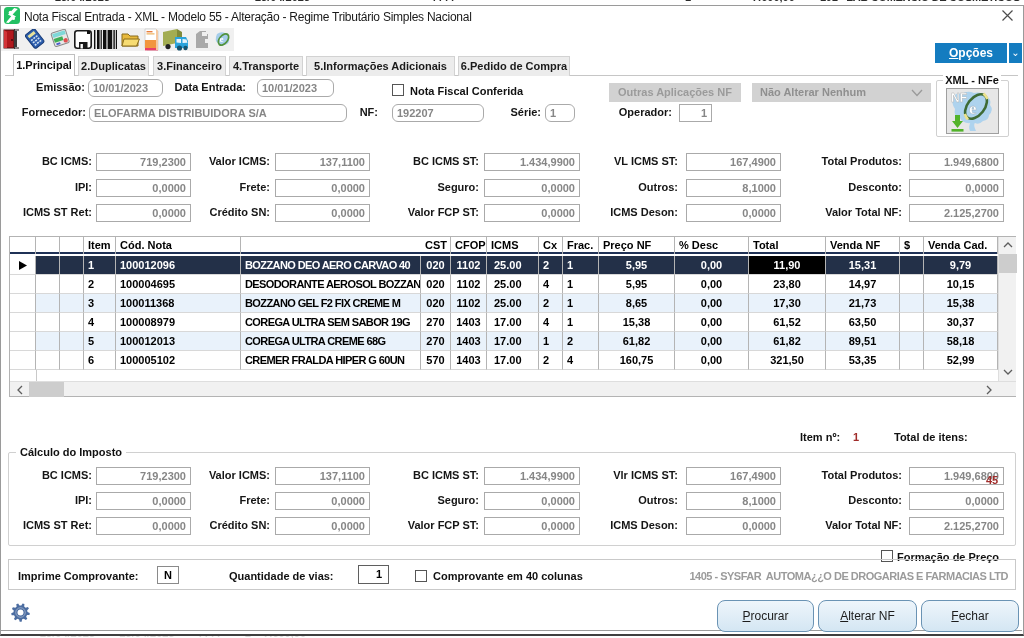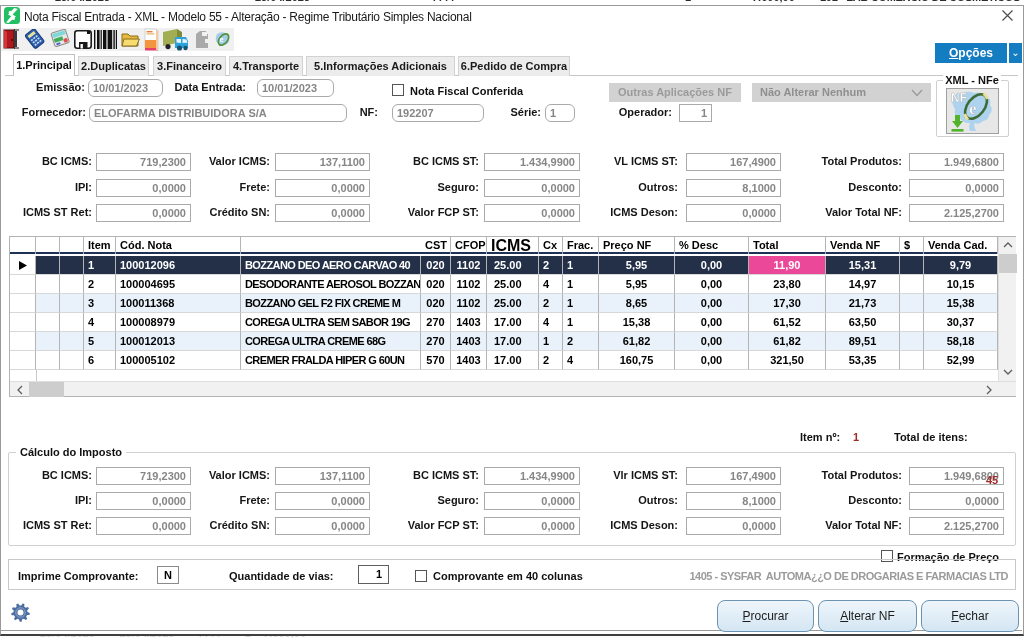--- a/index.html
+++ b/index.html
@@ -153,21 +153,21 @@
 
 <div class="a" style="left:9px;top:236px;width:1007px;height:161px;border:1px solid #b3b3b3;background:#fff;">
 <div class="a" style="left:0;top:0;width:988px;height:17px;border-bottom:2px solid #1f3156;">
 <div class="a" style="left:0px;top:0;width:26px;height:17px;border-right:1px solid #b4b4b4;font-weight:bold;font-size:11px;line-height:17px;padding-left:4px;color:#000;overflow:hidden;"></div>
 <div class="a" style="left:26px;top:0;width:24px;height:17px;border-right:1px solid #b4b4b4;font-weight:bold;font-size:11px;line-height:17px;padding-left:4px;color:#000;overflow:hidden;"></div>
 <div class="a" style="left:50px;top:0;width:24px;height:17px;border-right:1px solid #b4b4b4;font-weight:bold;font-size:11px;line-height:17px;padding-left:4px;color:#000;overflow:hidden;"></div>
 <div class="a" style="left:74px;top:0;width:32px;height:17px;border-right:1px solid #b4b4b4;font-weight:bold;font-size:11px;line-height:17px;padding-left:4px;color:#000;overflow:hidden;">Item</div>
 <div class="a" style="left:106px;top:0;width:125px;height:17px;border-right:1px solid #b4b4b4;font-weight:bold;font-size:11px;line-height:17px;padding-left:4px;color:#000;overflow:hidden;">Cód. Nota</div>
 <div class="a" style="left:411px;top:0;width:30px;height:17px;border-right:1px solid #b4b4b4;font-weight:bold;font-size:11px;line-height:17px;padding-left:4px;color:#000;overflow:hidden;">CST</div>
 <div class="a" style="left:441px;top:0;width:36px;height:17px;border-right:1px solid #b4b4b4;font-weight:bold;font-size:11px;line-height:17px;padding-left:4px;color:#000;overflow:hidden;">CFOP</div>
-<div class="a" style="left:477px;top:0;width:52px;height:17px;border-right:1px solid #b4b4b4;font-weight:bold;font-size:16px;line-height:17px;padding-left:4px;color:#000;overflow:hidden;">ICMS</div>
+<div class="a" style="left:477px;top:0;width:52px;height:17px;border-right:1px solid #b4b4b4;font-weight:bold;font-size:11px;line-height:17px;padding-left:4px;color:#000;overflow:hidden;">ICMS</div>
 <div class="a" style="left:529px;top:0;width:24px;height:17px;border-right:1px solid #b4b4b4;font-weight:bold;font-size:11px;line-height:17px;padding-left:4px;color:#000;overflow:hidden;">Cx</div>
 <div class="a" style="left:553px;top:0;width:36px;height:17px;border-right:1px solid #b4b4b4;font-weight:bold;font-size:11px;line-height:17px;padding-left:4px;color:#000;overflow:hidden;">Frac.</div>
 <div class="a" style="left:589px;top:0;width:76px;height:17px;border-right:1px solid #b4b4b4;font-weight:bold;font-size:11px;line-height:17px;padding-left:4px;color:#000;overflow:hidden;">Preço NF</div>
 <div class="a" style="left:665px;top:0;width:74px;height:17px;border-right:1px solid #b4b4b4;font-weight:bold;font-size:11px;line-height:17px;padding-left:4px;color:#000;overflow:hidden;">% Desc</div>
 <div class="a" style="left:739px;top:0;width:77px;height:17px;border-right:1px solid #b4b4b4;font-weight:bold;font-size:11px;line-height:17px;padding-left:4px;color:#000;overflow:hidden;">Total</div>
 <div class="a" style="left:816px;top:0;width:74px;height:17px;border-right:1px solid #b4b4b4;font-weight:bold;font-size:11px;line-height:17px;padding-left:4px;color:#000;overflow:hidden;">Venda NF</div>
 <div class="a" style="left:890px;top:0;width:24px;height:17px;border-right:1px solid #b4b4b4;font-weight:bold;font-size:11px;line-height:17px;padding-left:4px;color:#000;overflow:hidden;">$</div>
 <div class="a" style="left:914px;top:0;width:74px;height:17px;border-right:1px solid #b4b4b4;font-weight:bold;font-size:11px;line-height:17px;padding-left:4px;color:#000;overflow:hidden;">Venda Cad.</div>
 </div>
 <div class="a" style="left:0;top:19px;width:988px;height:19px;">
@@ -181,21 +181,21 @@
 <div class="a" style="left:74px;top:0;width:32px;height:19px;border-right:1px solid #b4b4b4;border-bottom:1px solid #d8d8d8;background:#233048;color:#fff;font-weight:bold;font-size:11px;line-height:18px;text-align:left;padding-left:4px;overflow:hidden;white-space:nowrap;">1</div>
 <div class="a" style="left:106px;top:0;width:125px;height:19px;border-right:1px solid #b4b4b4;border-bottom:1px solid #d8d8d8;background:#233048;color:#fff;font-weight:bold;font-size:11px;line-height:18px;text-align:left;padding-left:4px;overflow:hidden;white-space:nowrap;">100012096</div>
 <div class="a" style="left:231px;top:0;width:180px;height:19px;border-right:1px solid #b4b4b4;border-bottom:1px solid #d8d8d8;background:#233048;color:#fff;font-weight:bold;font-size:11px;line-height:18px;text-align:left;padding-left:4px;letter-spacing:-0.6px;overflow:hidden;white-space:nowrap;">BOZZANO DEO AERO CARVAO 40</div>
 <div class="a" style="left:411px;top:0;width:30px;height:19px;border-right:1px solid #b4b4b4;border-bottom:1px solid #d8d8d8;background:#233048;color:#fff;font-weight:bold;font-size:11px;line-height:18px;text-align:center;padding:0 1px;overflow:hidden;white-space:nowrap;">020</div>
 <div class="a" style="left:441px;top:0;width:36px;height:19px;border-right:1px solid #b4b4b4;border-bottom:1px solid #d8d8d8;background:#233048;color:#fff;font-weight:bold;font-size:11px;line-height:18px;text-align:center;padding:0 1px;overflow:hidden;white-space:nowrap;">1102</div>
 <div class="a" style="left:477px;top:0;width:52px;height:19px;border-right:1px solid #b4b4b4;border-bottom:1px solid #d8d8d8;background:#233048;color:#fff;font-weight:bold;font-size:11px;line-height:18px;text-align:left;padding-left:7px;overflow:hidden;white-space:nowrap;">25.00</div>
 <div class="a" style="left:529px;top:0;width:24px;height:19px;border-right:1px solid #b4b4b4;border-bottom:1px solid #d8d8d8;background:#233048;color:#fff;font-weight:bold;font-size:11px;line-height:18px;text-align:left;padding-left:4px;overflow:hidden;white-space:nowrap;">2</div>
 <div class="a" style="left:553px;top:0;width:36px;height:19px;border-right:1px solid #b4b4b4;border-bottom:1px solid #d8d8d8;background:#233048;color:#fff;font-weight:bold;font-size:11px;line-height:18px;text-align:left;padding-left:4px;overflow:hidden;white-space:nowrap;">1</div>
 <div class="a" style="left:589px;top:0;width:76px;height:19px;border-right:1px solid #b4b4b4;border-bottom:1px solid #d8d8d8;background:#233048;color:#fff;font-weight:bold;font-size:11px;line-height:18px;text-align:center;padding:0 1px;overflow:hidden;white-space:nowrap;">5,95</div>
 <div class="a" style="left:665px;top:0;width:74px;height:19px;border-right:1px solid #b4b4b4;border-bottom:1px solid #d8d8d8;background:#233048;color:#fff;font-weight:bold;font-size:11px;line-height:18px;text-align:center;padding:0 1px;overflow:hidden;white-space:nowrap;">0,00</div>
-<div class="a" style="left:739px;top:0;width:77px;height:19px;border-right:1px solid #b4b4b4;border-bottom:1px solid #d8d8d8;background:#ec4899;color:#fff;font-weight:bold;font-size:11px;line-height:18px;text-align:center;padding:0 1px;overflow:hidden;white-space:nowrap;">11,90</div>
+<div class="a" style="left:739px;top:0;width:77px;height:19px;border-right:1px solid #b4b4b4;border-bottom:1px solid #d8d8d8;background:#000000;color:#fff;font-weight:bold;font-size:11px;line-height:18px;text-align:center;padding:0 1px;overflow:hidden;white-space:nowrap;">11,90</div>
 <div class="a" style="left:816px;top:0;width:74px;height:19px;border-right:1px solid #b4b4b4;border-bottom:1px solid #d8d8d8;background:#233048;color:#fff;font-weight:bold;font-size:11px;line-height:18px;text-align:center;padding:0 1px;overflow:hidden;white-space:nowrap;">15,31</div>
 <div class="a" style="left:890px;top:0;width:24px;height:19px;border-right:1px solid #b4b4b4;border-bottom:1px solid #d8d8d8;background:#233048;color:#fff;font-weight:bold;font-size:11px;line-height:18px;text-align:center;padding:0 1px;overflow:hidden;white-space:nowrap;"></div>
 <div class="a" style="left:914px;top:0;width:74px;height:19px;border-right:1px solid #b4b4b4;border-bottom:1px solid #d8d8d8;background:#233048;color:#fff;font-weight:bold;font-size:11px;line-height:18px;text-align:center;padding:0 1px;overflow:hidden;white-space:nowrap;">9,79</div>
 </div>
 <div class="a" style="left:0;top:38px;width:988px;height:19px;">
 <div class="a" style="left:0;top:0;width:26px;height:19px;border-right:1px solid #b4b4b4;border-bottom:1px solid #d8d8d8;background:#fff;"></div>
 <div class="a" style="left:26px;top:0;width:24px;height:19px;border-right:1px solid #b4b4b4;border-bottom:1px solid #d8d8d8;background:#fff;color:#000;font-weight:bold;font-size:11px;line-height:18px;text-align:left;padding-left:4px;overflow:hidden;white-space:nowrap;"></div>
 <div class="a" style="left:50px;top:0;width:24px;height:19px;border-right:1px solid #b4b4b4;border-bottom:1px solid #d8d8d8;background:#fff;color:#000;font-weight:bold;font-size:11px;line-height:18px;text-align:left;padding-left:4px;overflow:hidden;white-space:nowrap;"></div>
 <div class="a" style="left:74px;top:0;width:32px;height:19px;border-right:1px solid #b4b4b4;border-bottom:1px solid #d8d8d8;background:#fff;color:#000;font-weight:bold;font-size:11px;line-height:18px;text-align:left;padding-left:4px;overflow:hidden;white-space:nowrap;">2</div>
 <div class="a" style="left:106px;top:0;width:125px;height:19px;border-right:1px solid #b4b4b4;border-bottom:1px solid #d8d8d8;background:#fff;color:#000;font-weight:bold;font-size:11px;line-height:18px;text-align:left;padding-left:4px;overflow:hidden;white-space:nowrap;">100004695</div>

